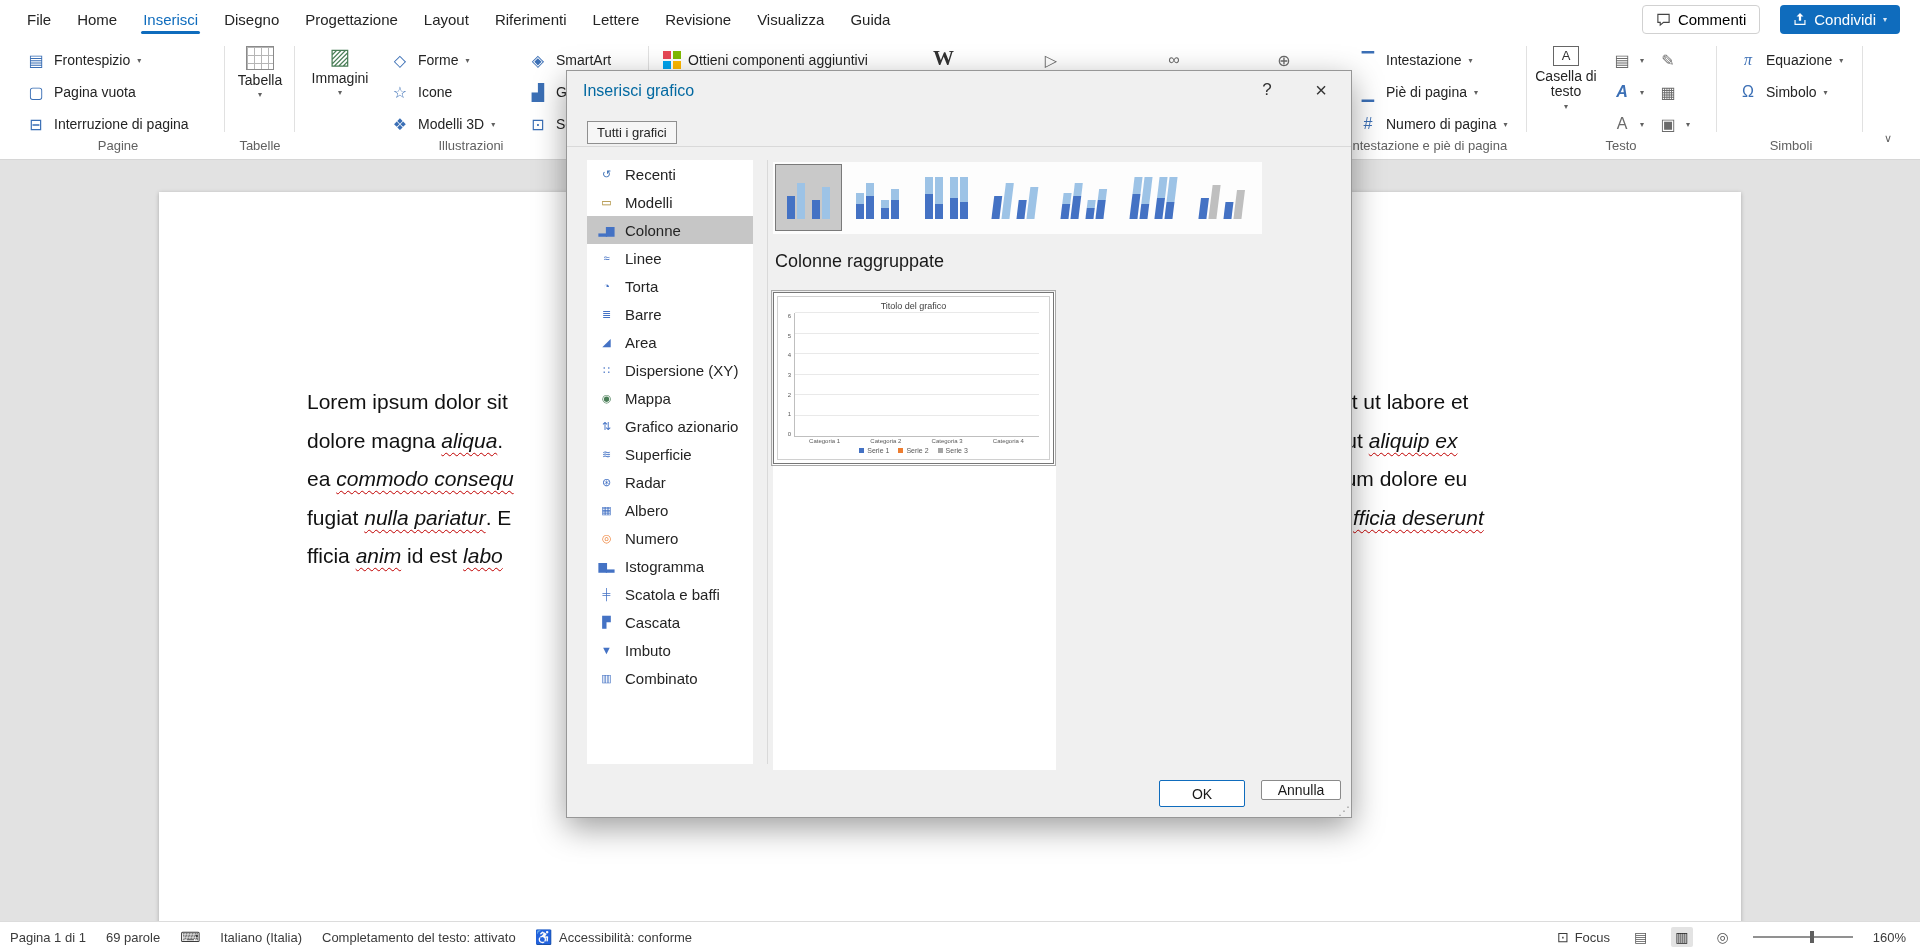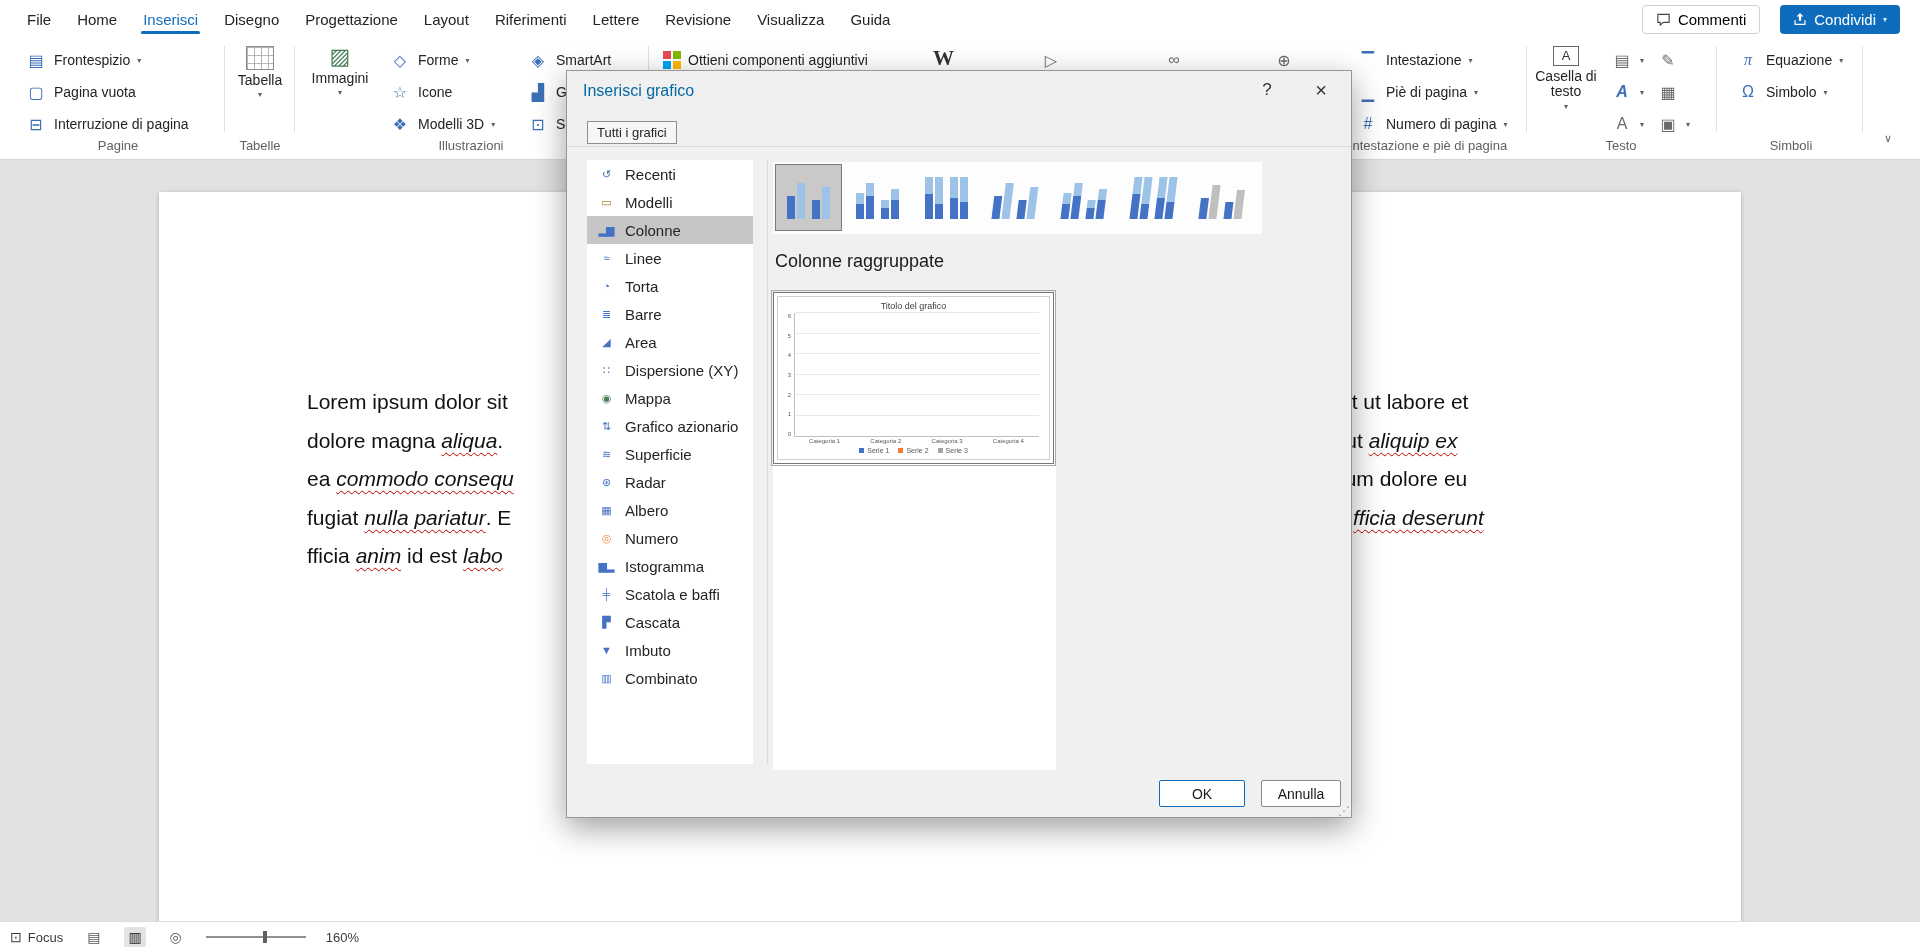--- a/index.html
+++ b/index.html
@@ -69,21 +69,21 @@
   .mc-area { flex:1; position:relative; border-left:1px solid #bfbfbf; border-bottom:1px solid #bfbfbf; }
   .mc-grid { position:absolute; left:0; right:0; height:1px; background:#e9e9e9; }
   .mc-groups { position:absolute; left:0; right:0; top:0; bottom:0; display:flex; align-items:flex-end; justify-content:space-around; }
   .mc-group { display:flex; align-items:flex-end; gap:1px; }
   .mc-bar { width:7px; }
   .mc-xlabels { display:flex; justify-content:space-around; font-size:6px; padding:1px 10px 0 16px; color:#595959; }
   .mc-legend { display:flex; justify-content:center; align-items:center; gap:9px; font-size:7px; padding:3px 0 5px; }
   .mc-key { width:5px; height:5px; display:inline-block; margin-right:3px; }
   .dlg-buttons { position:absolute; right:10px; bottom:10px; display:flex; gap:16px; }
   .btn-ok { width:86px; height:27px; background:#fff; border:1px solid #0f6cbd; border-radius:2px; font-size:14px; color:#1a1a1a; }
-  .btn-cancel { width:80px; height:27px; background:#fff; border:1px solid #8a8a8a; border-radius:2px; font-size:14px; color:#1a1a1a; }
+  .btn-cancel { width:80px; height:20px; background:#fff; border:1px solid #8a8a8a; border-radius:2px; font-size:14px; color:#1a1a1a; }
   .dlg-grip { position:absolute; right:1px; bottom:-1px; color:#9a9a9a; font-size:12px; }
 
   
   .statusbar { position:absolute; left:0; right:0; bottom:0; height:31px; background:#fff; border-top:1px solid #dcdcdc; display:flex; align-items:center; justify-content:space-between; font-size:13px; color:#3b3b3b; padding:0 14px 0 10px; }
   .sb-left, .sb-right { display:flex; align-items:center; gap:20px; white-space:nowrap; }
   .sb-item { display:flex; align-items:center; gap:6px; }
   .sb-ic { font-size:14px; color:#3b3b3b; }
   .view-ic { font-size:14px; color:#555; padding:2px 4px; }
   .view-ic.on { background:#e3e3e3; border-radius:2px; color:#222; }
   .zoom-track { width:100px; height:2px; background:#919191; position:relative; }
@@ -568,20 +568,31 @@
   </div>
 
   <div class="dlg-buttons">
     <button class="btn-ok">OK</button>
     <button class="btn-cancel">Annulla</button>
   </div>
   <div class="dlg-grip">⋰</div>
 </div>
 
 <div class="statusbar">
+  <div class="sb-left">
+    <span class="sb-item">Pagina 1 di 1</span>
+    <span class="sb-item">69 parole</span>
+    <span class="sb-item sb-ic">⌨</span>
+    <span class="sb-item">Italiano (Italia)</span>
+    <span class="sb-item">Completamento del testo: attivato</span>
+    <span class="sb-item">
+      <span class="sb-ic">♿</span>
+      <span>Accessibilità: conforme</span>
+    </span>
+  </div>
   <div class="sb-right">
     <span class="sb-item">
       <span class="sb-ic">⊡</span>
       <span>Focus</span>
     </span>
     <span class="view-ic">▤</span>
     <span class="view-ic on">▥</span>
     <span class="view-ic">◎</span>
     <span class="zoom-track">
         <span class="zoom-thumb"></span>

